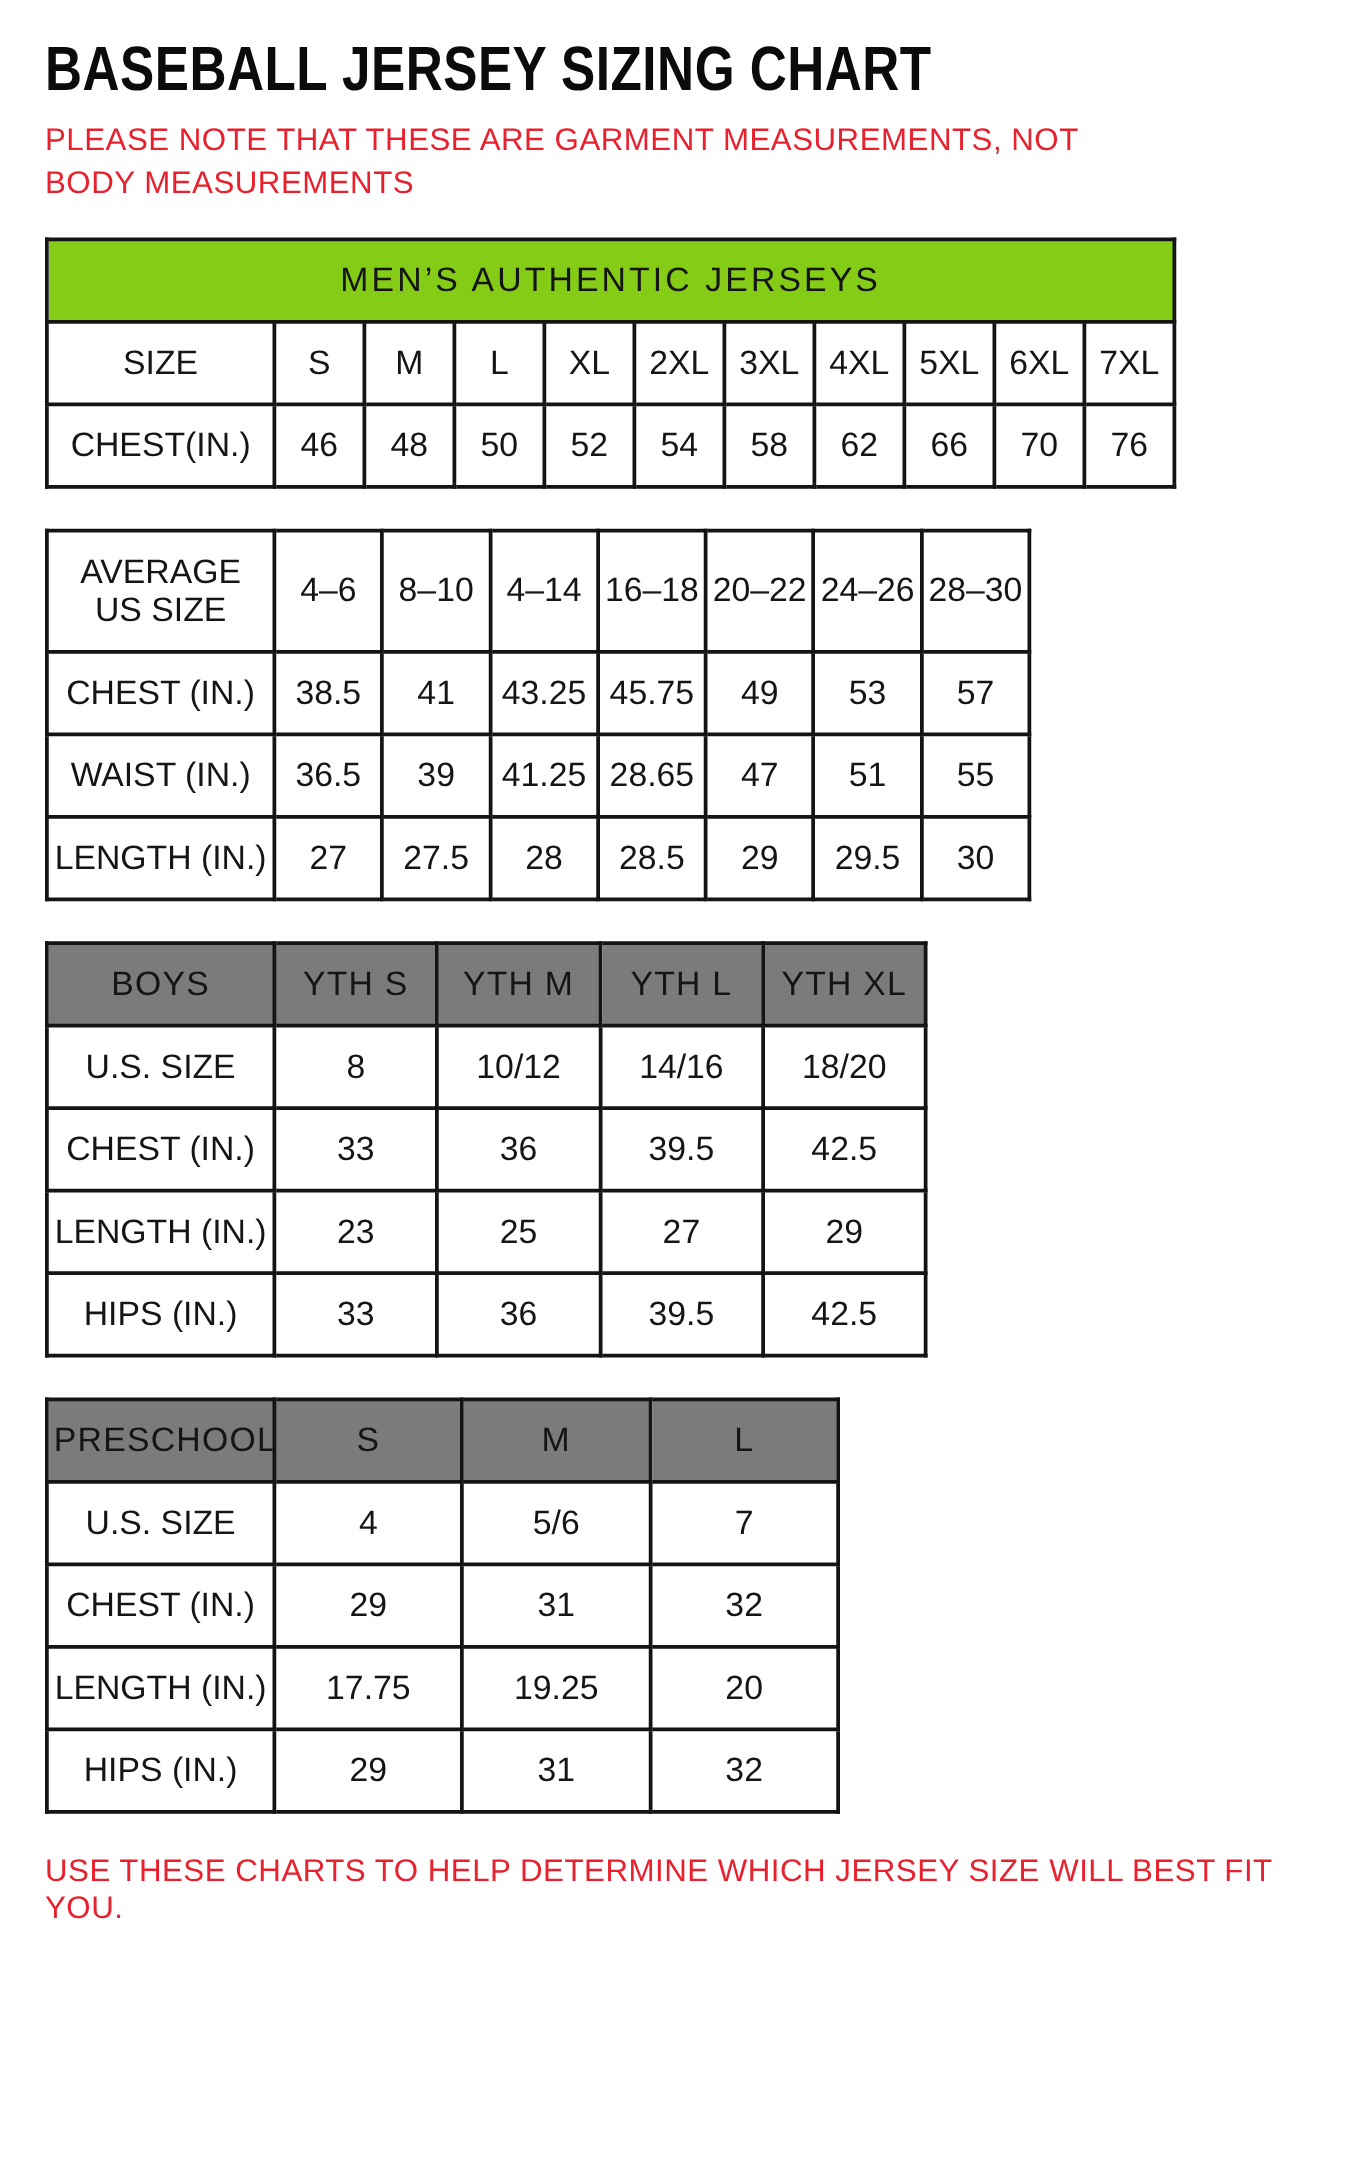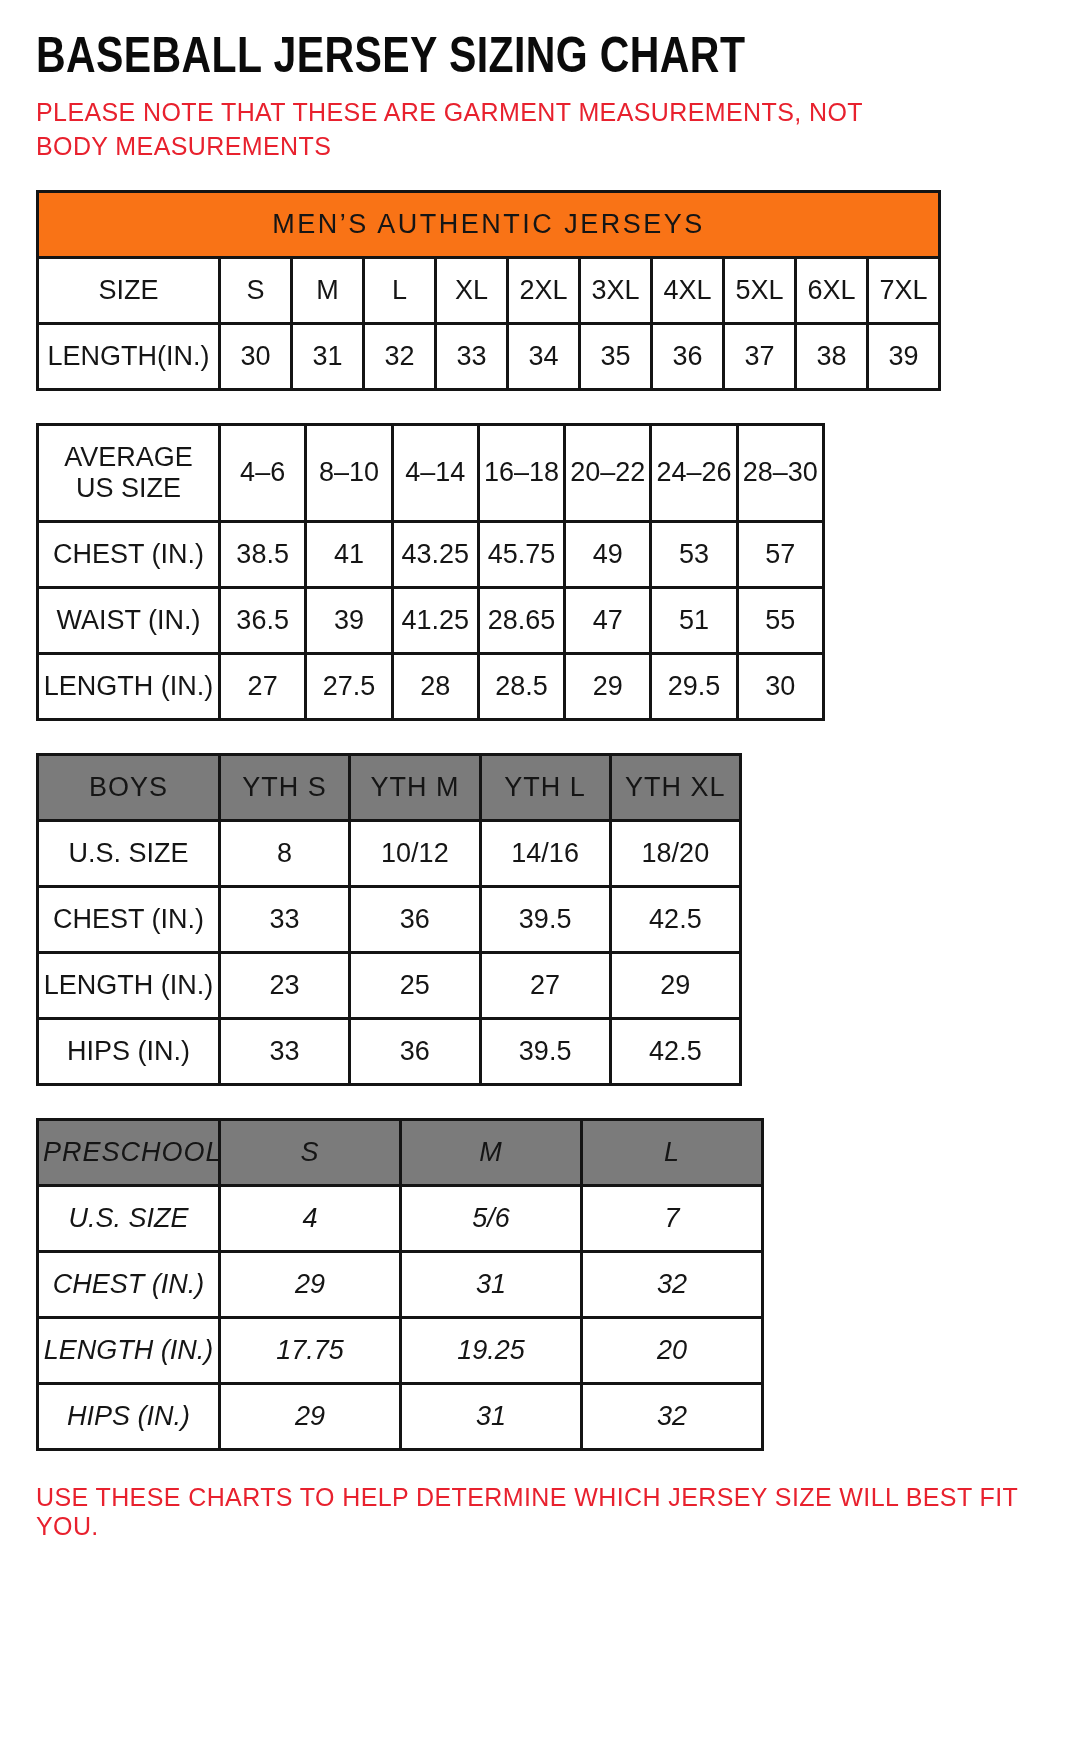--- a/index.html
+++ b/index.html
@@ -41,41 +41,41 @@
     text-align: center;
     vertical-align: middle;
     font-size: 27px;
     font-weight: 400;
     line-height: 1.15;
     padding: 16px 4px;
     color: #151515;
     overflow: hidden;
   }
   .banner {
-    background: #f97316;
+    background: #84cc16;
     color: #ffffff;
     font-size: 31px;
     letter-spacing: 2.5px;
     padding: 16px 4px;
   }
   .gray {
     background: #7b7b7b;
     color: #ffffff;
     letter-spacing: 1px;
     font-size: 27px;
   }
   .rowlabel {
     white-space: pre-line;
     font-size: 26px;
     margin-left: 44px;
   }
   .mens { width: 905px; }
   .womens { width: 789px; }
   .boys { width: 706px; }
-  .preschool { width: 728px; font-style: italic; }
+  .preschool { width: 636px; }
   col.label-col { width: 182px; }
 
   .footer {
     color: #e8212e;
     font-size: 25px;
     letter-spacing: 0.4px;
     margin-top: 0;
   }
 </style>
 </head>
@@ -102,31 +102,31 @@
         <td>L</td>
         <td>XL</td>
         <td>2XL</td>
         <td>3XL</td>
         <td>4XL</td>
         <td>5XL</td>
         <td>6XL</td>
         <td>7XL</td>
       </tr>
       <tr>
-        <td class="rowlabel">LENGTH(IN.)</td>
-        <td>30</td>
-        <td>31</td>
-        <td>32</td>
-        <td>33</td>
-        <td>34</td>
-        <td>35</td>
-        <td>36</td>
-        <td>37</td>
-        <td>38</td>
-        <td>39</td>
+        <td class="rowlabel">CHEST(IN.)</td>
+        <td>46</td>
+        <td>48</td>
+        <td>50</td>
+        <td>52</td>
+        <td>54</td>
+        <td>58</td>
+        <td>62</td>
+        <td>66</td>
+        <td>70</td>
+        <td>76</td>
       </tr>
     </tbody>
   </table>
 
   <table class="sizing-table womens">
     <colgroup>
         <col class="label-col">
         <col span="7">
       </colgroup>
     <tbody>

